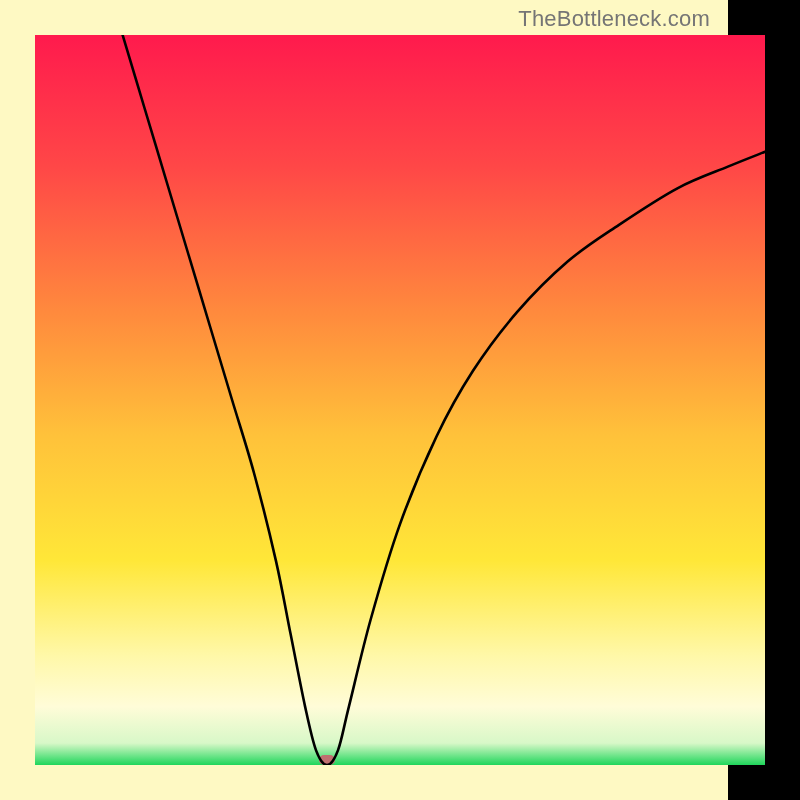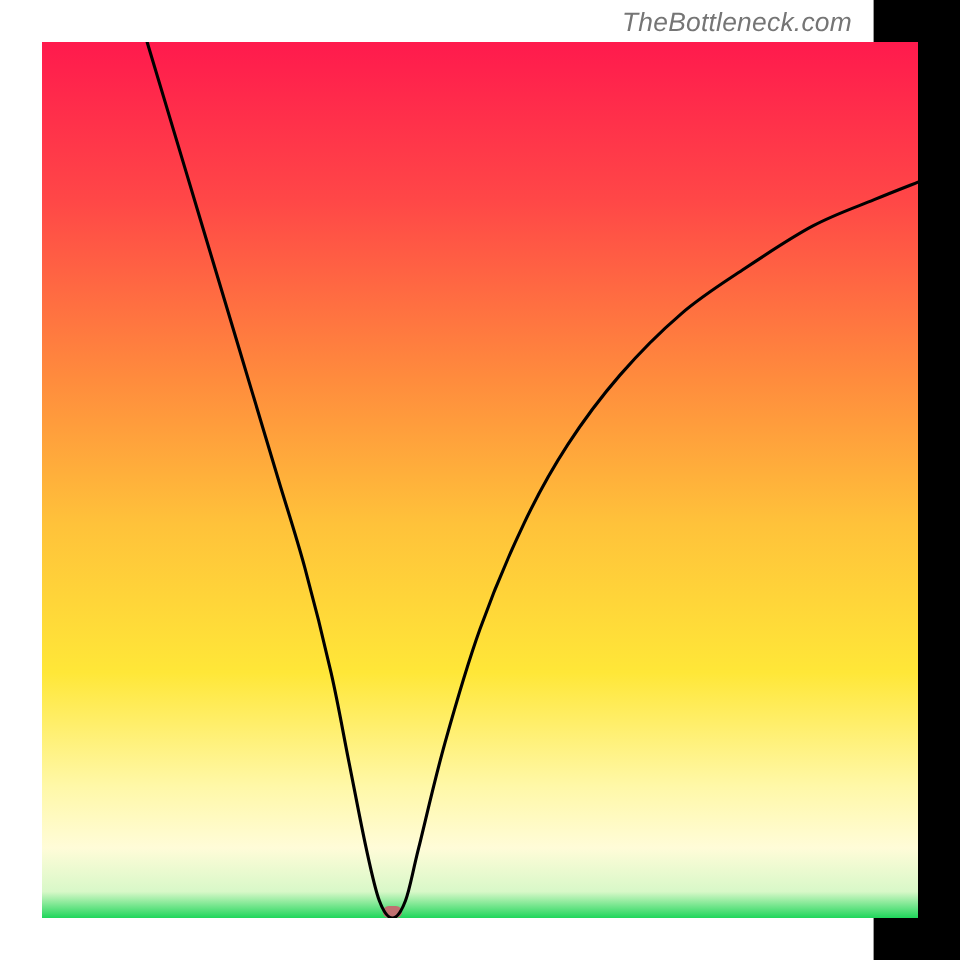--- a/index.html
+++ b/index.html
@@ -10,22 +10,21 @@
     background: #000;
     overflow: hidden;
     font-family: Arial, Helvetica, sans-serif;
   }
   .frame {
     position: absolute;
     left: 0;
     top: 0;
     width: 728px;
     height: 800px;
-    background: #ffffff;
-    font-style: italic;
+    background: #fef9c3;
   }
   .watermark {
     position: absolute;
     top: 6px;
     right: 18px;
     color: #757575;
     font-size: 22px;
     font-weight: 400;
     letter-spacing: 0.2px;
     user-select: none;

